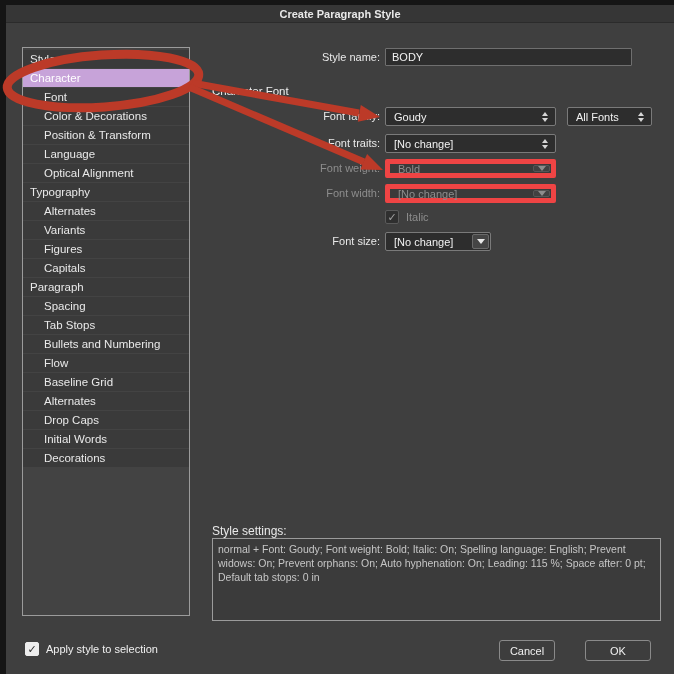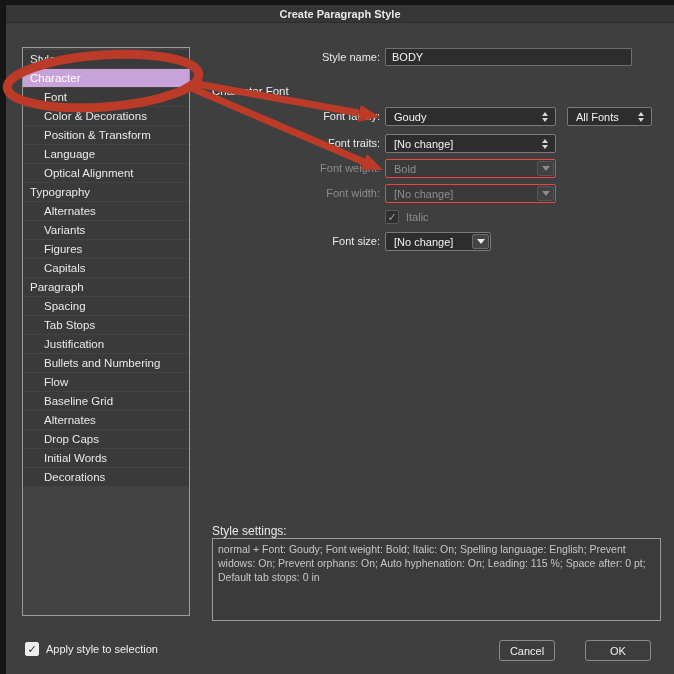--- a/index.html
+++ b/index.html
@@ -36,21 +36,21 @@
            display:flex; align-items:center; padding-left:8px; }
   .stepper { position:absolute; right:7px; top:50%; transform:translateY(-50%);
              display:flex; flex-direction:column; gap:2px; }
   .tri-up    { width:0; height:0; border-left:3.5px solid transparent;
                border-right:3.5px solid transparent; border-bottom:4.5px solid #d6d6d6; }
   .tri-down  { width:0; height:0; border-left:3.5px solid transparent;
                border-right:3.5px solid transparent; border-top:4.5px solid #d6d6d6; }
 
   .combo { position:absolute; border-radius:2px; font-size:11px;
            display:flex; align-items:center; padding-left:8px; }
-  .combo.disabled { background:#3a3a3a; border:1px solid #ef4444; color:#8d8d8d; }
+  .combo.disabled { background:#3a3a3a; border:5px solid #ef4444; color:#8d8d8d; }
   .combo.enabled  { background:#2d2d2d; border:1px solid #7a7a7a; color:#f2f2f2; }
   .combo-btn { position:absolute; right:1px; top:1px; bottom:1px; width:17px;
                border-radius:2px; display:flex; align-items:center; justify-content:center; }
   .combo.disabled .combo-btn { background:#414141; border:1px solid #565656; }
   .combo.enabled  .combo-btn { background:#454545; border:1px solid #6a6a6a; }
   .combo-tri { width:0; height:0; border-left:4px solid transparent;
                border-right:4px solid transparent; }
   .combo.disabled .combo-tri { border-top:5px solid #8d8d8d; }
   .combo.enabled  .combo-tri { border-top:5px solid #e9e9e9; }
 
@@ -124,23 +124,20 @@
       <div class="list-row">
         <span>Paragraph</span>
       </div>
       <div class="list-row indent">
         <span>Spacing</span>
       </div>
       <div class="list-row indent">
         <span>Tab Stops</span>
       </div>
       <div class="list-row indent">
-        <span>Justification</span>
-      </div>
-      <div class="list-row indent">
         <span>Bullets and Numbering</span>
       </div>
       <div class="list-row indent">
         <span>Flow</span>
       </div>
       <div class="list-row indent">
         <span>Baseline Grid</span>
       </div>
       <div class="list-row indent">
         <span>Alternates</span>

